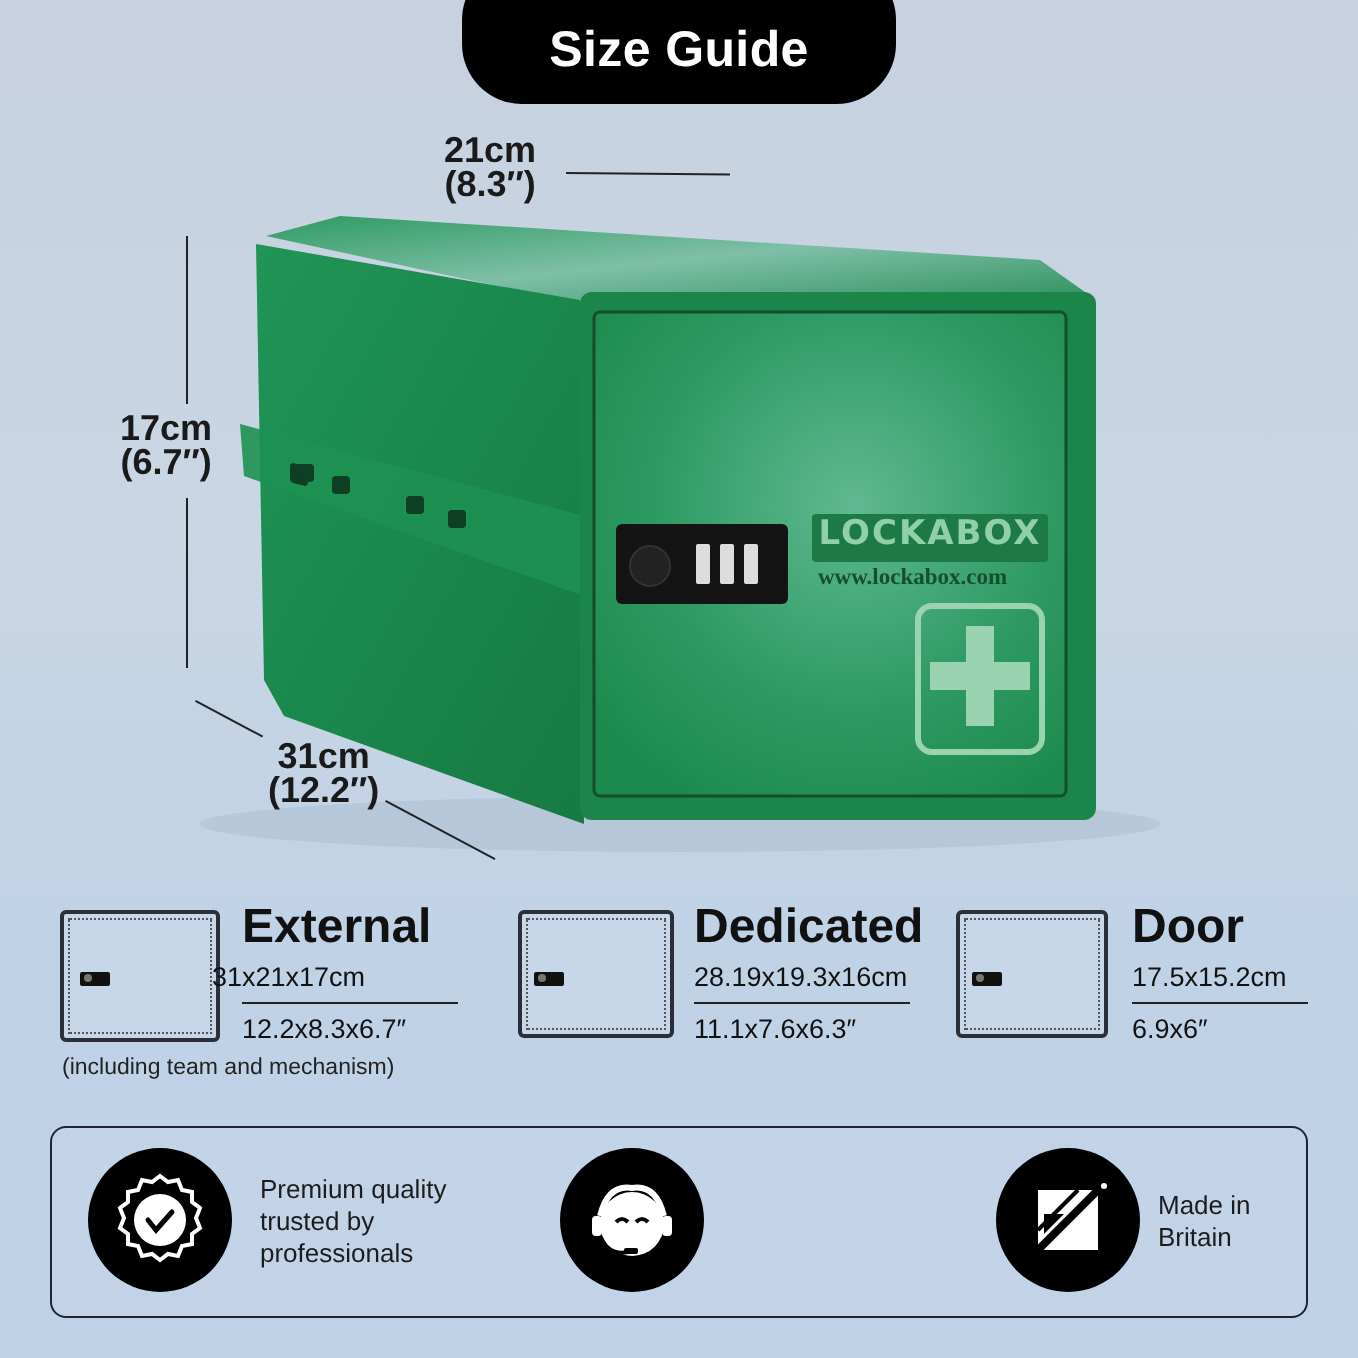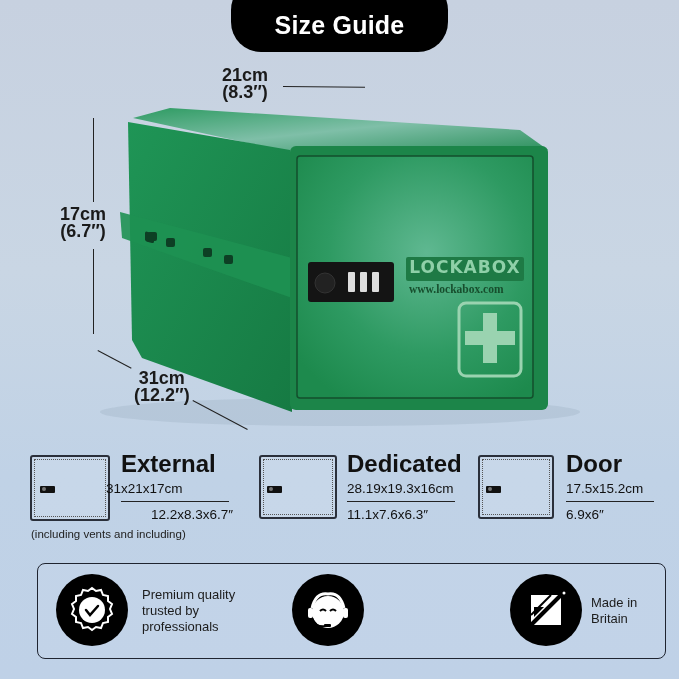--- a/index.html
+++ b/index.html
@@ -37,21 +37,21 @@
   .spec .lock-mark::before {
     content: ""; position: absolute; left: 2px; top: 1px; width: 4px; height: 4px; border-radius: 50%; background: #777;
   }
   .spec .title { position: absolute; font-weight: 700; font-size: 24px; color: #111; white-space: nowrap; }
   .spec .metric { position: absolute; font-size: 13.5px; color: #111; white-space: nowrap; }
   .spec .rule { position: absolute; height: 1px; background: #222; }
   .note { position: absolute; left: 31px; top: 528px; font-size: 11.5px; color: #222; }
 
   .features {
     position: absolute; left: 25px; top: 563px; width: 629px; height: 96px;
-    border: 1.5px solid #1f2430; border-radius: 8px; background: rgba(198,213,234,0.5); margin-left: 12px;
+    border: 1.5px solid #1f2430; border-radius: 8px; background: rgba(198,213,234,0.5);
   }
   .feat-circle {
     position: absolute; width: 72px; height: 72px; border-radius: 50%; background: #000;
   }
   .feat-text { position: absolute; font-size: 13px; line-height: 16px; color: #1c1c1c; }
 </style>
 </head>
 <body>
 
 <div class="pill">
@@ -133,23 +133,23 @@
 <div class="line" style="left:98px;top:350px;width:38px;transform:rotate(28deg);"></div>
 <div class="line" style="left:193px;top:400px;width:62px;transform:rotate(28deg);"></div>
 
 <div class="spec" style="left:0;">
   <div class="icon-frame" style="left:30px;top:5px;width:80px;height:66px;">
     <div class="lock-mark" style="left:8px;top:29px;"></div>
   </div>
   <div class="title" style="left:121px;top:0;">External</div>
   <div class="metric" style="left:106px;top:31px;">31x21x17cm</div>
   <div class="rule" style="left:121px;top:51px;width:108px;"></div>
-  <div class="metric" style="left:121px;top:57px;margin-left:30px;">12.2x8.3x6.7″</div>
-</div>
-<div class="note">(including vents and including)</div>
+  <div class="metric" style="left:121px;top:57px;">12.2x8.3x6.7″</div>
+</div>
+<div class="note">(including team and mechanism)</div>
 
 <div class="spec" style="left:0;">
   <div class="icon-frame" style="left:259px;top:5px;width:78px;height:64px;">
     <div class="lock-mark" style="left:6px;top:29px;"></div>
   </div>
   <div class="title" style="left:347px;top:0;">Dedicated</div>
   <div class="metric" style="left:347px;top:31px;">28.19x19.3x16cm</div>
   <div class="rule" style="left:347px;top:51px;width:108px;"></div>
   <div class="metric" style="left:347px;top:57px;">11.1x7.6x6.3″</div>
 </div>

